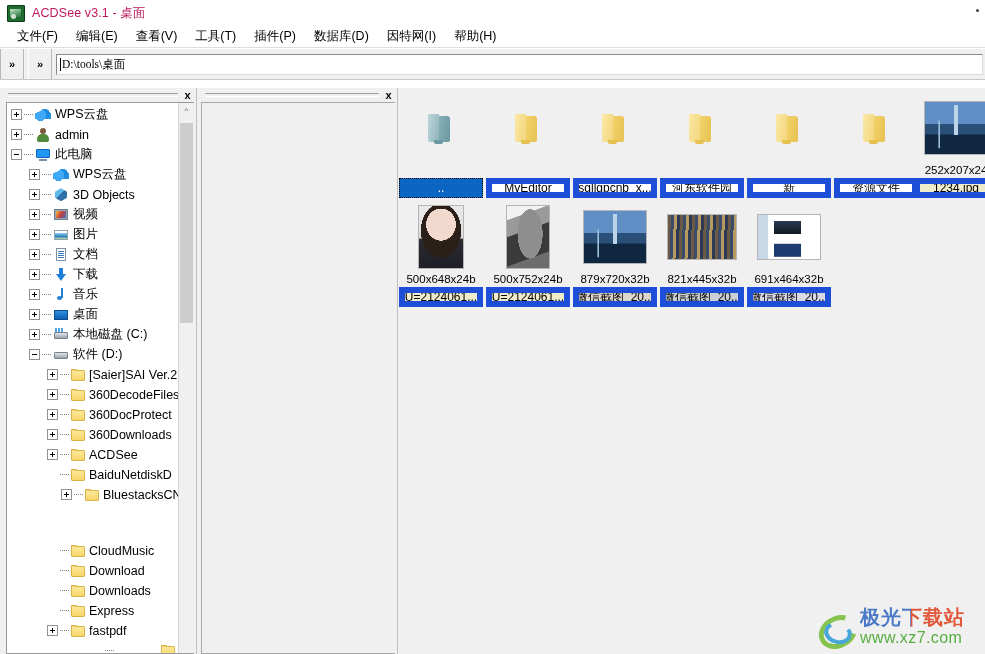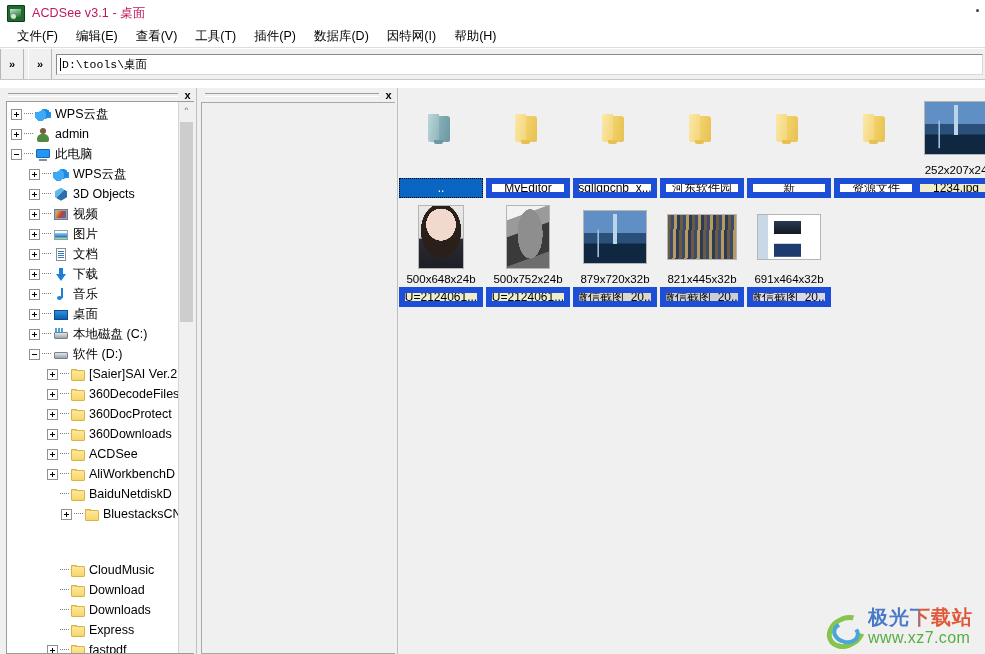--- a/index.html
+++ b/index.html
@@ -33,21 +33,21 @@
     border-top:1px solid #fff;border-bottom:1px solid #c6c6c6;}
   .tb-chev{width:22px;display:flex;align-items:center;justify-content:center;
     border-left:1px solid #ffffff;border-right:1px solid #b6b6b6;font-size:11px;font-weight:bold;
     color:#000;cursor:default;}
   .tb-chev:first-child{border-left:1px solid #b6b6b6;}
   .tb-sep{width:4px;}
   .addr-wrap{flex:1 1 auto;display:flex;align-items:center;padding:3px 2px 3px 4px;}
   .addr{flex:1 1 auto;height:19px;background:#fff;border:1px solid #8a8a8a;
     border-right-color:#d9d9d9;border-bottom-color:#d9d9d9;
     display:flex;align-items:center;padding:0 3px;
-    font-family:Liberation Mono, monospace;font-size:11.5px;}
+    font-family:Liberation Serif, serif;font-size:11.5px;}
   .addr-caret{display:inline-block;width:1px;height:13px;background:#000;margin-right:1px;}
 
   
   .panes{position:absolute;left:0;top:88px;right:0;bottom:0;display:flex;}
 
   .pane{background:#f0f0f0;display:flex;flex-direction:column;}
   .pane-hdr{height:14px;background:#f0f0f0;display:flex;align-items:center;padding:0 2px;}
   .grip{flex:1 1 auto;height:7px;margin:0 3px 0 6px;
     border-top:1px solid #9d9d9d;border-bottom:1px solid #ffffff;
     box-sizing:border-box;height:4px;}
@@ -167,21 +167,21 @@
     linear-gradient(#4a5d7a,#2b3850);}
   .ph-doc{background:linear-gradient(90deg,#c9d8e6 0 16%,#ffffff 17% 100%);position:relative;}
   .ph-doc:after{content:"";position:absolute;left:26%;top:14%;width:44%;height:30%;
     background:linear-gradient(#2b3a52,#101822);
     box-shadow:0 1.9em 0 0 #1d3b6e;}
 
   
   .cell.partial{width:72px;flex:0 0 72px;}
 
   
-  .wm{position:absolute;right:12px;bottom:8px;display:flex;align-items:center;opacity:.92;}
+  .wm{position:absolute;right:20px;bottom:8px;display:flex;align-items:center;opacity:.92;}
   .wm-logo{width:40px;height:34px;position:relative;margin-right:4px;}
   .wm-logo:before{content:"";position:absolute;left:2px;top:6px;width:30px;height:22px;
     border:5px solid #7ec142;border-radius:50%;border-right-color:transparent;
     transform:rotate(-28deg);}
   .wm-logo:after{content:"";position:absolute;left:8px;top:12px;width:20px;height:14px;
     border:4px solid #3aa0d6;border-radius:50%;border-top-color:transparent;transform:rotate(15deg);}
   .wm-txt{display:flex;flex-direction:column;line-height:1;}
   .wm-t1{font-size:20px;font-weight:bold;letter-spacing:1px;
     background:linear-gradient(90deg,#3b6fc4,#3b6fc4 48%,#e04b2a 49%,#e04b2a);
     -webkit-background-clip:text;background-clip:text;color:transparent;}
@@ -332,26 +332,20 @@
               <div class="ticon ic-folder"></div>
               <div class="tlabel">360Downloads</div>
             </div>
             <div class="tnode" style="padding-left: 40px;">
               <div class="tw has plus"></div>
               <div class="tdots"></div>
               <div class="ticon ic-folder"></div>
               <div class="tlabel">ACDSee</div>
             </div>
             <div class="tnode" style="padding-left: 40px;">
-              <div class="tw has plus"></div>
-              <div class="tdots"></div>
-              <div class="ticon ic-folder"></div>
-              <div class="tlabel">AliWorkbenchD</div>
-            </div>
-            <div class="tnode" style="padding-left: 40px;">
               <div class="tw"></div>
               <div class="tdots"></div>
               <div class="ticon ic-folder"></div>
               <div class="tlabel">BaiduNetdiskD</div>
             </div>
             <div class="tnode" style="padding-left: 54px;">
               <div class="tw has plus"></div>
               <div class="tdots"></div>
               <div class="ticon ic-folder"></div>
               <div class="tlabel">BluestacksCN</div>

